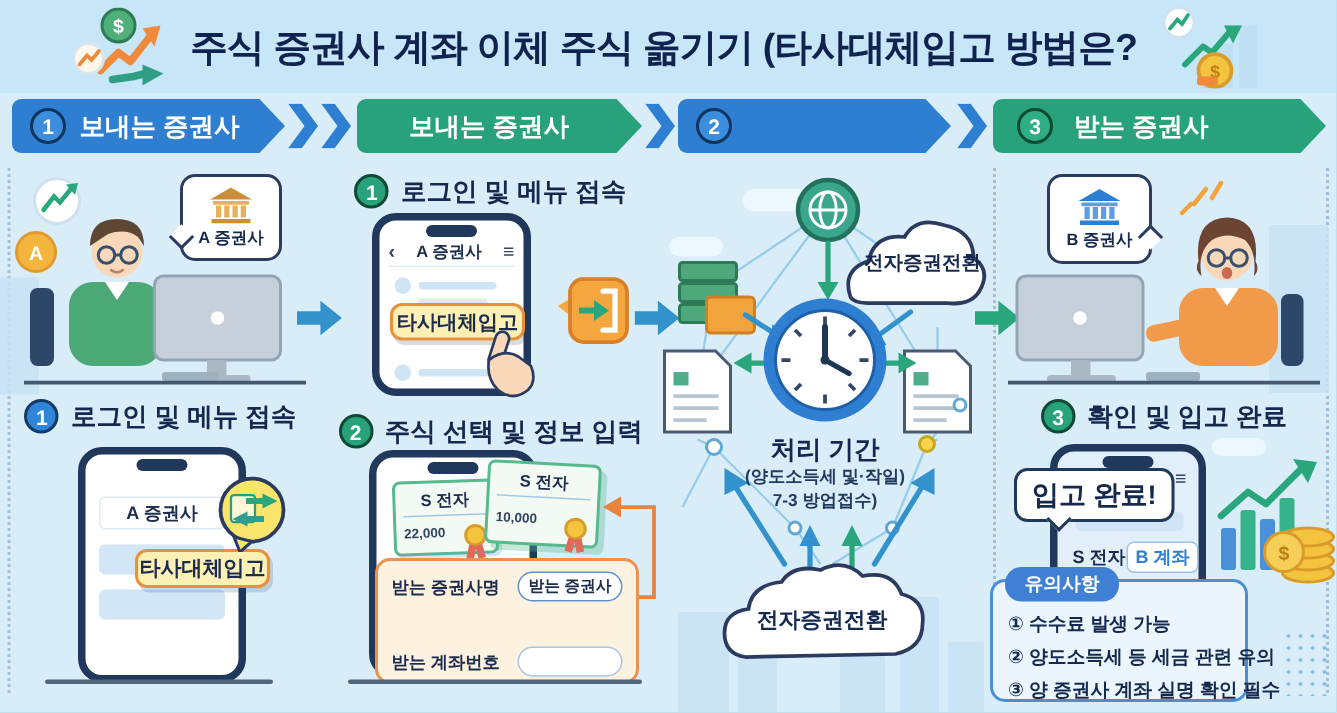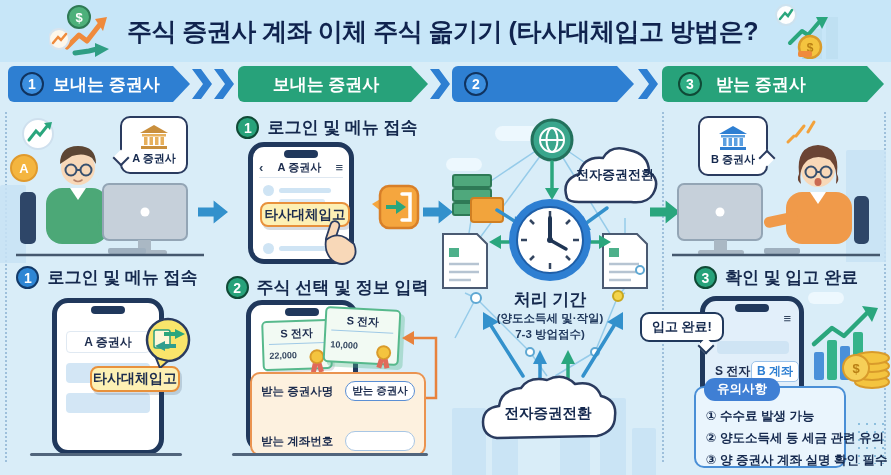--- a/index.html
+++ b/index.html
@@ -462,41 +462,41 @@
   <div class="phone" style="left:700px;top:296px;width:104px;height:120px;background:#e2effa;">
     <div class="notch"></div>
     <span style="position:absolute;right:8px;top:10px;font-size:13px;font-weight:bold;color:#33455f;">≡</span>
     <div style="position:absolute;left:12px;top:40px;width:72px;height:13px;border-radius:4px;background:#cfe4f4;"></div>
     <div style="position:absolute;left:10px;top:60px;width:84px;display:flex;align-items:center;justify-content:space-between;">
       <span style="font-size:12px;font-weight:bold;color:#1c2c4e;">S 전자</span>
       <span style="font-size:12px;font-weight:bold;color:#2e7fd2;background:#fff;border:1.5px solid #9cc3ea;border-radius:5px;padding:1px 5px;">B 계좌</span>
     </div>
     <div style="position:absolute;left:18px;bottom:6px;width:68px;height:12px;border-radius:6px;background:#3a86c8;"></div>
   </div>
-  <div class="abs" style="left:640px;top:312px;background:#fff;border:2.5px solid #20385c;border-radius:9px;padding:4px 10px;font-size:13px;font-weight:800;color:#15294e;white-space:nowrap;">입고 완료!</div>
+  <div class="abs" style="left:676px;top:312px;background:#fff;border:2.5px solid #20385c;border-radius:9px;padding:4px 10px;font-size:18px;font-weight:800;color:#15294e;white-space:nowrap;">입고 완료!</div>
   <div class="abs" style="left:700px;top:340px;width:12px;height:12px;background:#fff;border-right:2.5px solid #20385c;border-bottom:2.5px solid #20385c;transform:rotate(45deg);"></div>
 
   <svg class="abs" style="left:810px;top:304px;" width="80" height="88" viewBox="0 0 80 88">
     <rect x="4" y="48" width="10" height="28" rx="2" fill="#4a90d9"></rect>
     <rect x="17" y="36" width="10" height="40" rx="2" fill="#35b38a"></rect>
     <rect x="30" y="42" width="10" height="34" rx="2" fill="#4a90d9"></rect>
     <rect x="43" y="28" width="10" height="48" rx="2" fill="#35b38a"></rect>
     <polyline points="4,40 22,24 34,32 58,8" fill="none" stroke="#2aa67d" stroke-width="4.5" stroke-linecap="round" stroke-linejoin="round"></polyline>
     <polygon points="52,2 68,4 62,18" fill="#2aa67d"></polygon>
     <g stroke="#d99b2b" stroke-width="2">
       <ellipse cx="62" cy="78" rx="17" ry="6" fill="#f4c43f"></ellipse>
       <ellipse cx="62" cy="70" rx="17" ry="6" fill="#f4c43f"></ellipse>
       <ellipse cx="62" cy="62" rx="17" ry="6" fill="#f4c43f"></ellipse>
       <ellipse cx="62" cy="54" rx="17" ry="6" fill="#f4c43f"></ellipse>
       <circle cx="46" cy="64" r="13" fill="#f6cf58"></circle>
     </g>
     <text x="46" y="69" text-anchor="middle" font-size="13" font-weight="bold" fill="#b97f14">$</text>
   </svg>
 
-  <div class="notice" style="left:694px;top:386px;width:152px;height:82px;">
+  <div class="notice" style="left:660px;top:386px;width:172px;height:82px;">
     <div class="notice-pill" style="left:8px;top:-10px;">유의사항</div>
     <div class="notice-items">
       <div class="notice-item">① 수수료 발생 가능</div>
       <div class="notice-item">② 양도소득세 등 세금 관련 유의</div>
       <div class="notice-item">③ 양 증권사 계좌 실명 확인 필수</div>
     </div>
   </div>
 
 </div>
 

